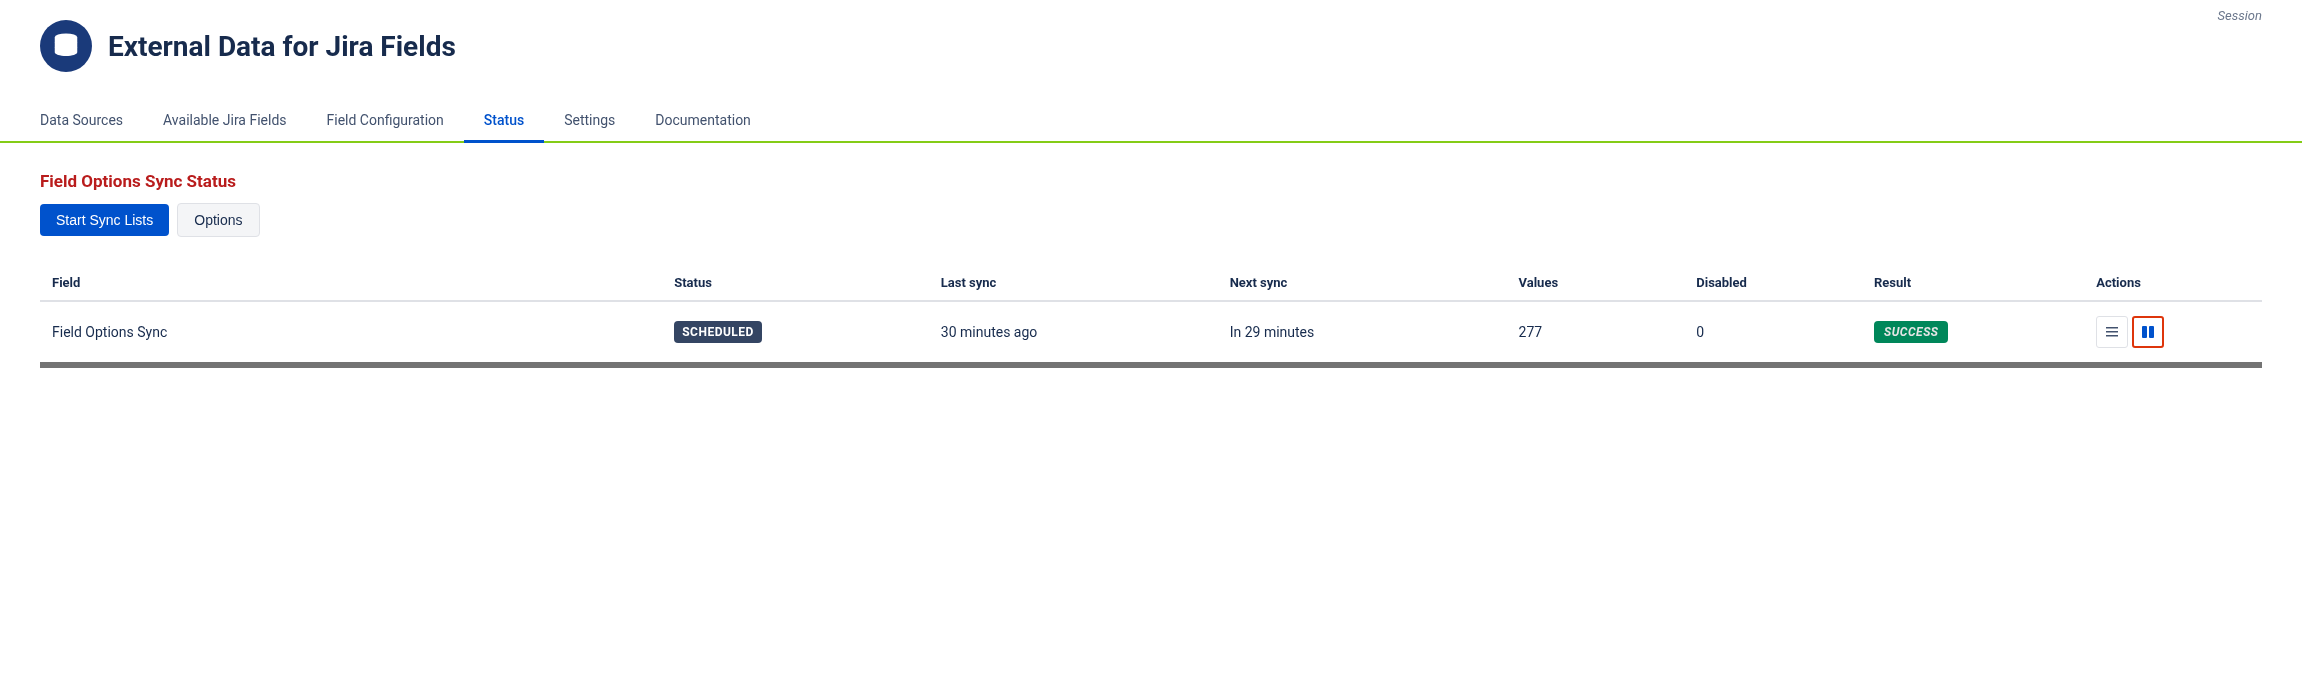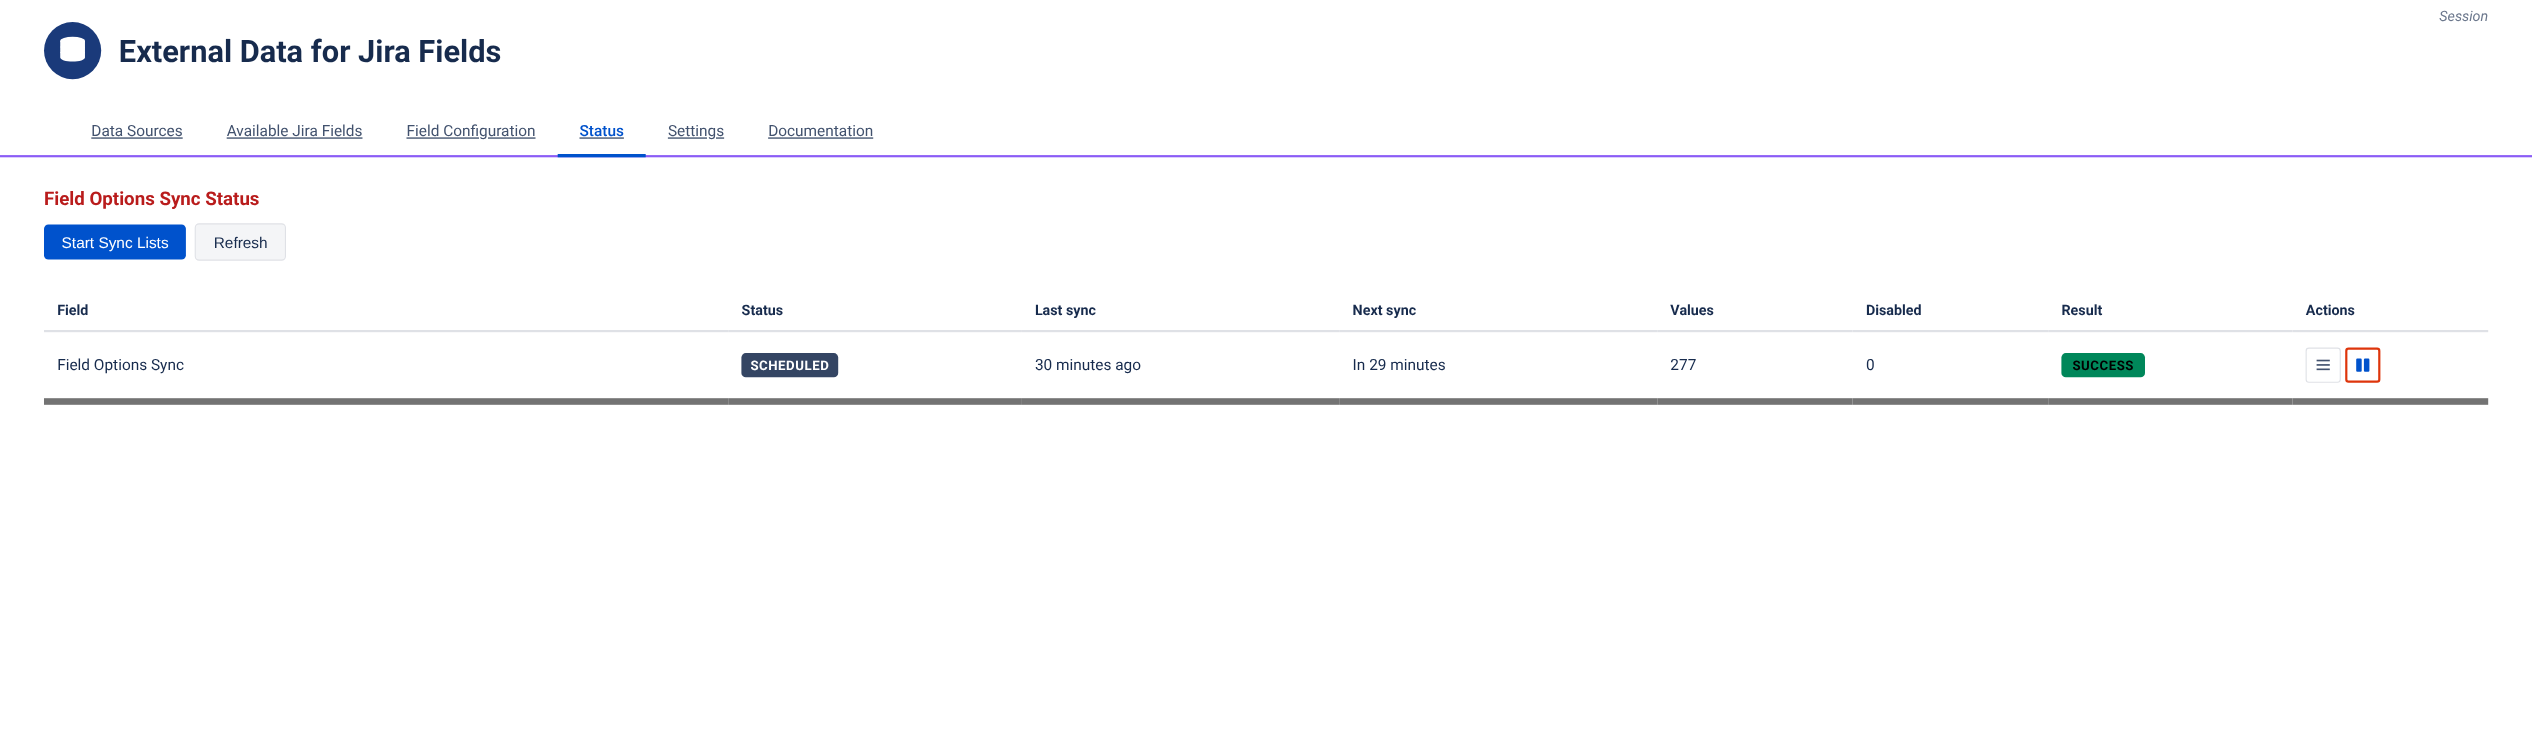--- a/index.html
+++ b/index.html
@@ -49,25 +49,24 @@
       position: absolute;
       top: 8px;
       right: 40px;
       font-size: 13px;
       color: #6b778c;
       font-style: italic;
     }
 
     .nav-tabs {
       display: flex;
-      padding: 0 63px;
-      border-bottom: 2px solid #8b5cf6;
+      padding: 0 20px;
+      border-bottom: 2px solid #84cc16;
       margin-top: 8px;
       gap: 0;
-      text-decoration: underline;
     }
 
     .nav-tab {
       padding: 12px 20px;
       cursor: pointer;
       font-size: 14px;
       color: #42526e;
       border-bottom: 3px solid transparent;
       margin-bottom: -2px;
       white-space: nowrap;
@@ -169,27 +168,28 @@
       padding: 4px 8px;
       border-radius: 4px;
       font-size: 12px;
       font-weight: 700;
       letter-spacing: 0.5px;
       display: inline-block;
     }
 
     .badge-success {
       background: #00875a;
-      color: #000000;
+      color: #e5e5e5;
       padding: 4px 10px;
       border-radius: 4px;
       font-size: 12px;
       font-weight: 700;
       letter-spacing: 0.5px;
       display: inline-block;
+      font-style: italic;
     }
 
     .actions-cell {
       display: flex;
       align-items: center;
       gap: 4px;
     }
 
     .action-btn {
       width: 32px;
@@ -253,21 +253,21 @@
     <a class="nav-tab">Settings</a>
     <a class="nav-tab">Documentation</a>
   </nav>
 
   <div class="content">
     <h2 class="section-title">Field Options Sync Status</h2>
 
 
     <div class="button-group">
       <button class="btn-primary">Start Sync Lists</button>
-      <button class="btn-secondary">Refresh</button>
+      <button class="btn-secondary">Options</button>
     </div>
 
     <div class="table-container">
       <table class="data-table">
         <thead>
           <tr>
             <th class="col-field">Field</th>
             <th class="col-status">Status</th>
             <th class="col-lastsync">Last sync</th>
             <th class="col-nextsync">Next sync</th>

